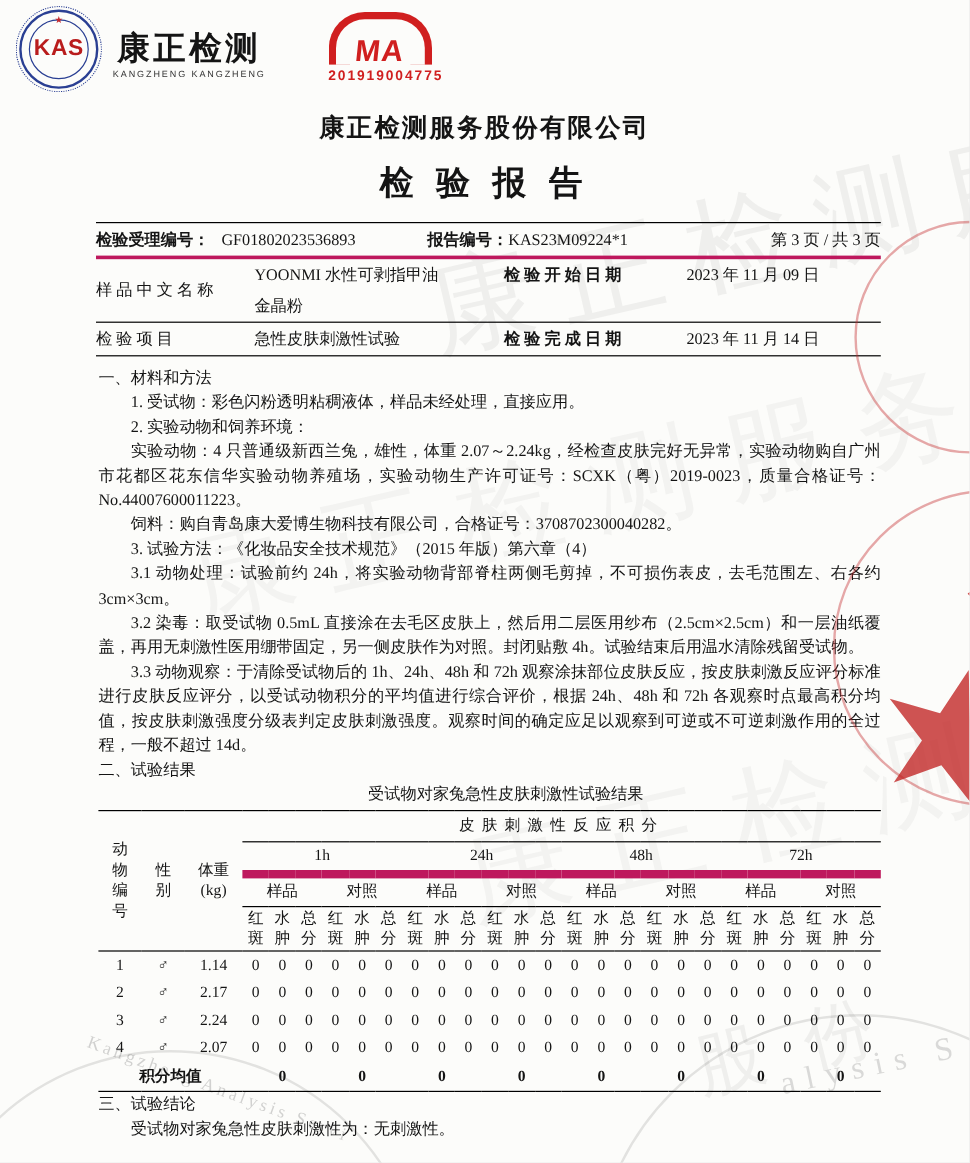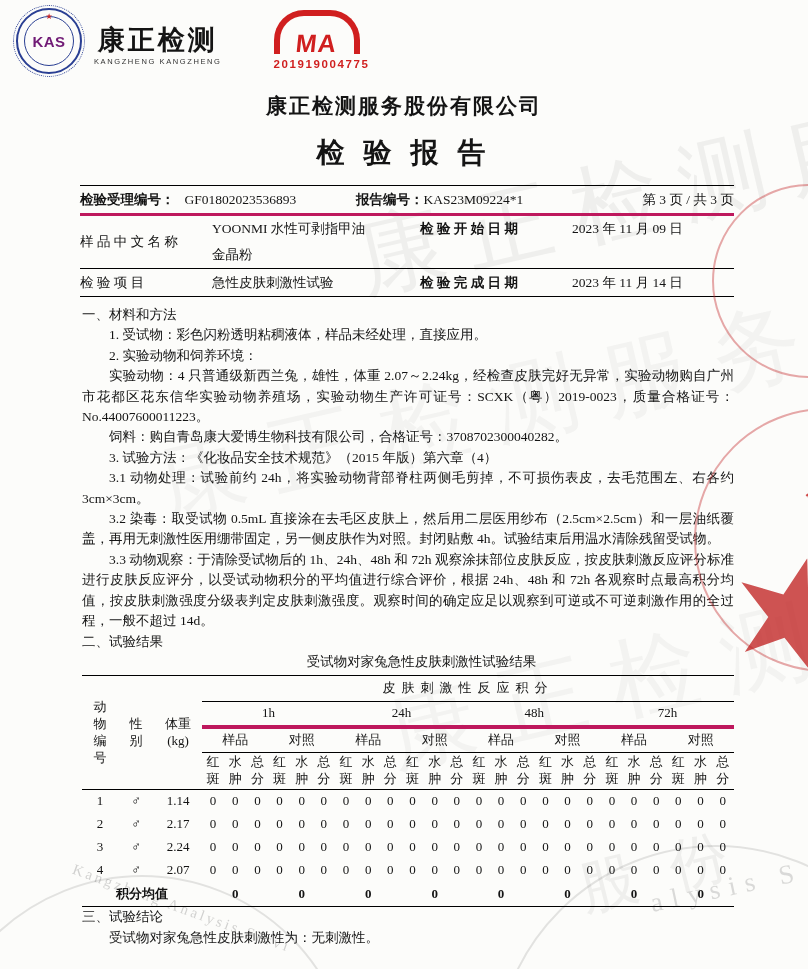--- a/index.html
+++ b/index.html
@@ -13,21 +13,21 @@
   
   .logo-row { display:flex; align-items:flex-start; margin:8px 0 0 16px; height:76px; }
   .kas { display:flex; align-items:center; gap:12px; }
   .kas-circle {
     width:62px; height:62px; border:2px solid #2a3f93; border-radius:50%;
     position:relative; display:flex; align-items:center; justify-content:center; flex:0 0 auto;
   }
   .kas-circle::before { content:""; position:absolute; inset:6px; border:1.5px solid #2a3f93; border-radius:50%; }
   .kas-circle::after  { content:""; position:absolute; inset:-5px; border:1.5px dotted #2a3f93; border-radius:50%; }
   .kas-star { position:absolute; top:3px; left:50%; transform:translateX(-50%); color:#c3272b; font-size:8px; line-height:1; }
-  .kas-core { font-family:"Liberation Sans",sans-serif; font-weight:bold; font-size:15px; color:#701a75; letter-spacing:0.5px; }
+  .kas-core { font-family:"Liberation Sans",sans-serif; font-weight:bold; font-size:19px; color:#b91c1c; letter-spacing:0.5px; }
   .kas-text { text-align:center; margin-top:10px; }
   .kas-cn { font-family:"Liberation Sans",sans-serif; font-weight:bold; font-size:27px; letter-spacing:3px; line-height:1.1; }
   .kas-en { font-family:"Liberation Sans",sans-serif; font-size:7.5px; letter-spacing:1.6px; color:#333; margin-top:2px; }
   .cma { margin-left:52px; margin-top:2px; }
   .cma-arch {
     width:86px; height:44px; border:6px solid #d01f1f; border-bottom:none;
     border-radius:30px 30px 0 0; display:flex; align-items:flex-end; justify-content:center; box-sizing:border-box;
   }
   .cma-letters { font-family:"Liberation Sans",sans-serif; font-weight:bold; font-size:25px; color:#d01f1f; line-height:0.85; letter-spacing:1px; transform:skewX(-6deg); }
   .cma-number { font-family:"Liberation Sans",sans-serif; font-weight:bold; font-size:11.5px; color:#d01f1f; letter-spacing:1.6px; margin-top:4px; }
@@ -58,21 +58,21 @@
   .body-text p { margin:0; text-indent:27px; }
   .body-text p.sec-title { text-indent:0; }
   .table-title { text-align:center; text-indent:0; margin:0; }
 
   
   .results-table { width:100%; border-collapse:collapse; font-size:13px; margin-top:3px; border-top:1.5px solid #000; }
   .results-table th, .results-table td { font-weight:normal; text-align:center; padding:1px 0; line-height:1.3; }
   .vhead { white-space:pre-line; width:36px; border-bottom:1.5px solid #000; line-height:1.5; }
   .whead { width:48px; }
   .score-head { border-bottom:1px solid #000; height:23px; letter-spacing:6px; }
-  .time-head { border-bottom:4px solid #be185d; height:21px; }
+  .time-head { border-bottom:7px solid #be185d; height:21px; }
   .cond-head { border-bottom:1px solid #000; height:21px; }
   .measure-head { white-space:pre-line; border-bottom:1.5px solid #000; padding:2px 0 4px; line-height:16px; }
   .data-row td { height:21px; }
   .data-row:last-of-type td { border-bottom:1px solid #000; }
   .mean-row td { height:22px; border-bottom:1.5px solid #000;font-weight:bold; }
   .sec3 { margin-top:4px; }
 
   
   .wm { position:absolute; z-index:0; pointer-events:none; white-space:nowrap; }
   .wm-cn-top { top:128px; left:350px; font-size:88px; letter-spacing:22px; color:rgba(110,110,110,0.09); transform:rotate(-13deg); }

